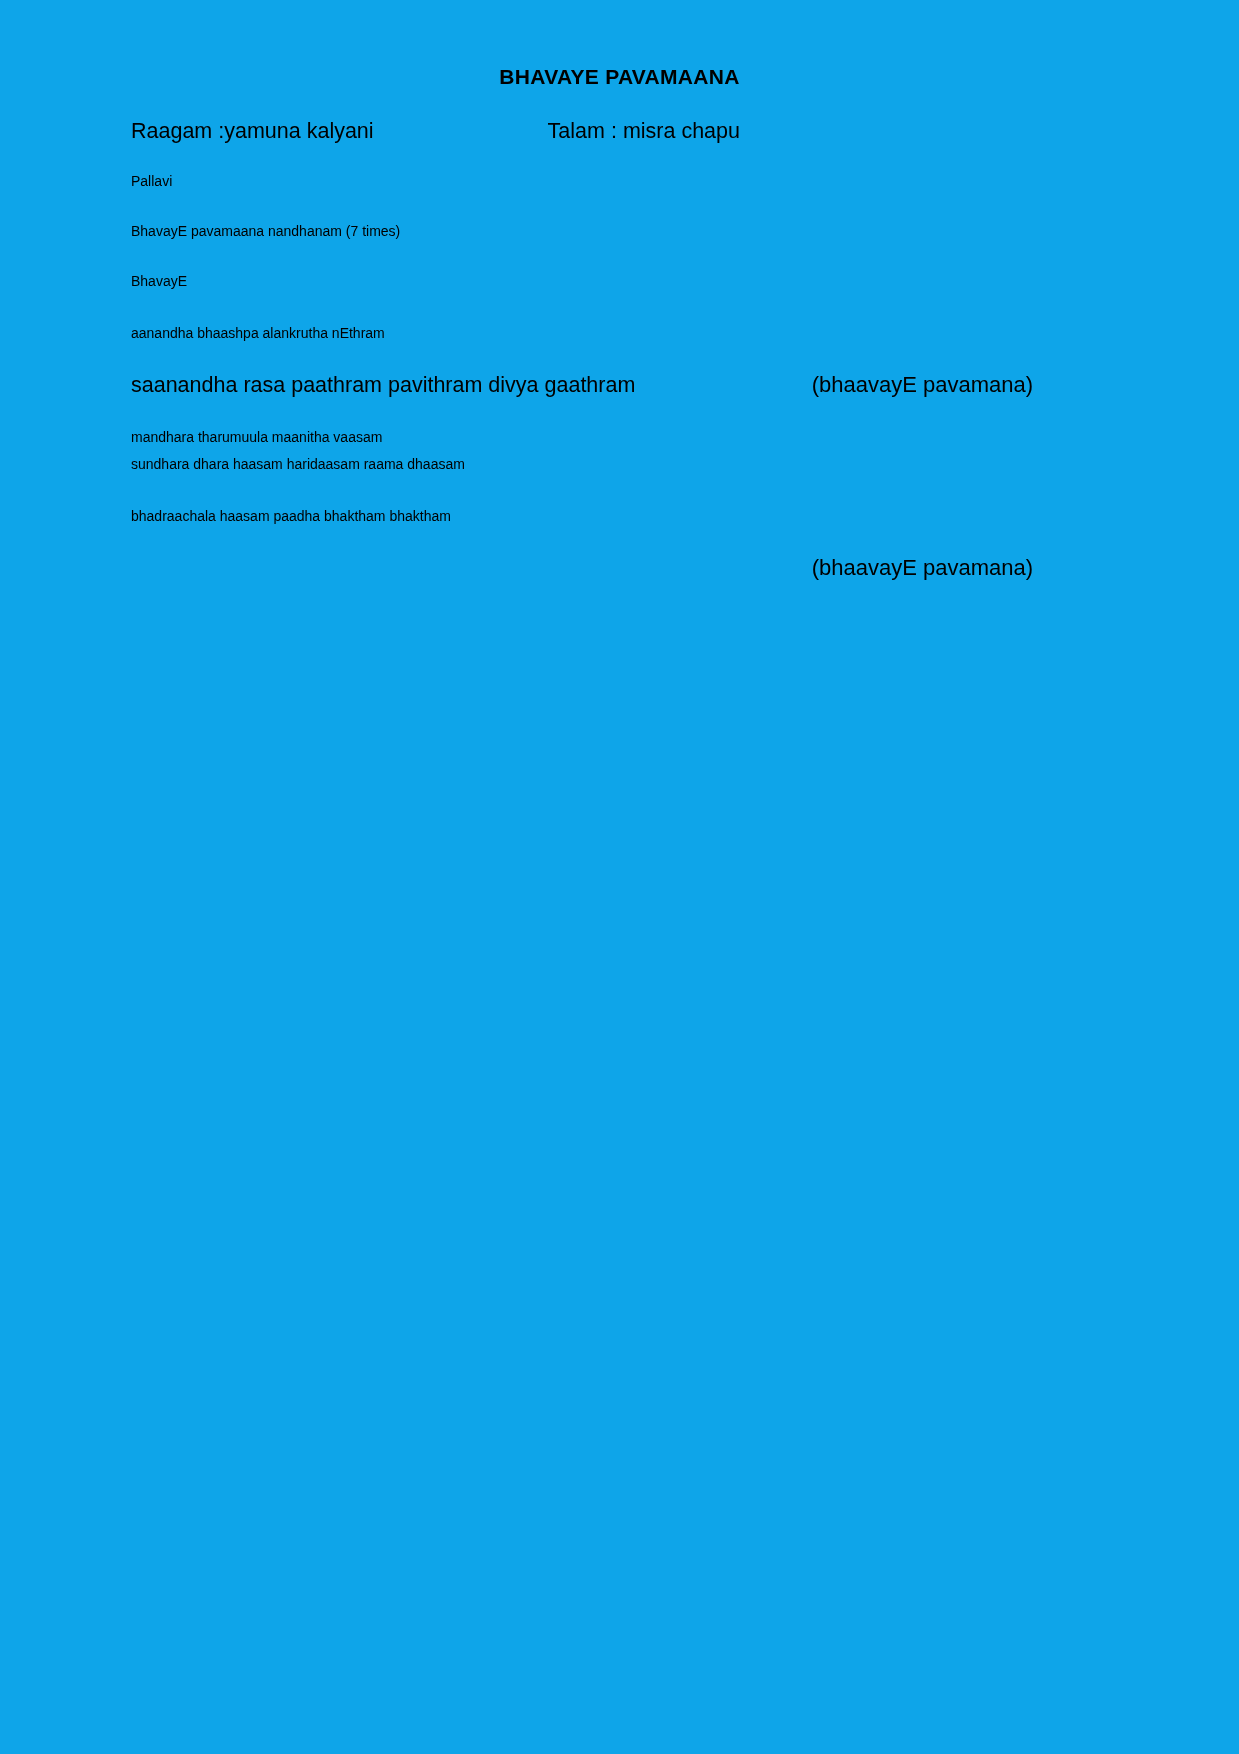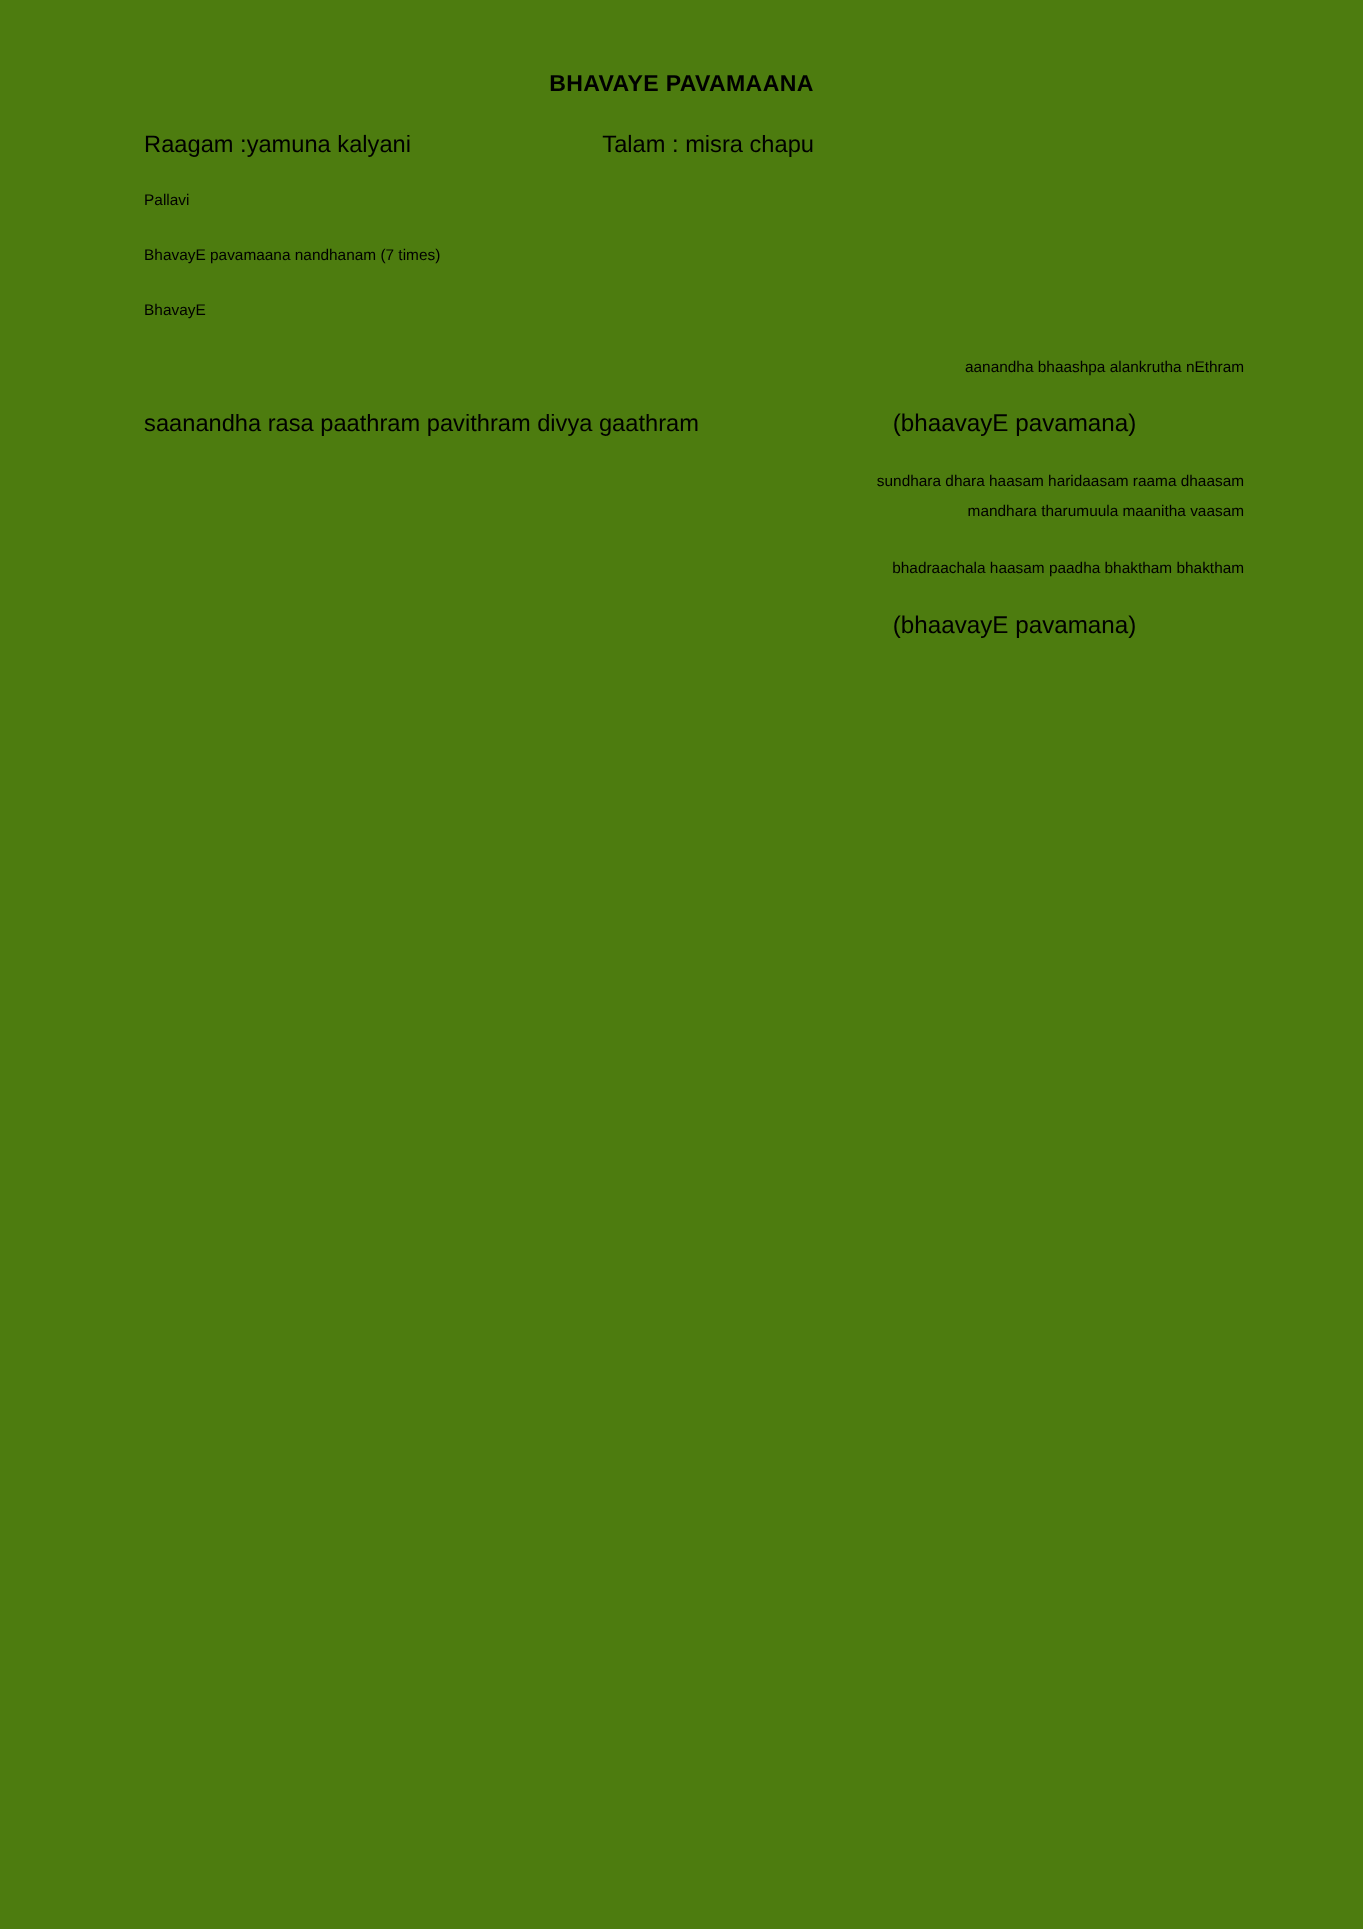--- a/index.html
+++ b/index.html
@@ -9,21 +9,21 @@
     background: #ffffff;
   }
   body {
     font-family: "Liberation Sans", sans-serif;
     color: #000000;
   }
   .page {
     position: relative;
     width: 1239px;
     height: 1754px;
-    background: #4d7c0f;
+    background: #0ea5e9;
     box-sizing: border-box;
     overflow: hidden;
   }
   .doc-title {
     position: absolute;
     top: 64px;
     left: 0;
     width: 1239px;
     text-align: center;
     font-size: 21px;
@@ -48,21 +48,21 @@
     font-size: 21.5px;
     line-height: 27px;
     white-space: pre;
   }
   .meta-talam {
     display: inline-block;
     margin-left: 174px;
   }
   .gap-sm { height: 23px; }
   .gap-md { height: 25px; }
-  .stanza { margin: 0; padding: 0; text-align: right; }
+  .stanza { margin: 0; padding: 0; }
   .refrain-row {
     display: flex;
     align-items: baseline;
     margin-top: 24px;
   }
   .refrain-row .lyric {
     font-size: 21.5px;
     line-height: 27px;
     white-space: pre;
   }
@@ -103,22 +103,22 @@
       <div class="line">aanandha bhaashpa alankrutha nEthram</div>
       <div class="refrain-row">
         <div class="lyric">saanandha rasa paathram pavithram divya gaathram</div>
         <div class="refrain">(bhaavayE pavamana)</div>
       </div>
     </div>
 
     <div class="gap-md"></div>
 
     <div class="stanza">
+      <div class="line">mandhara tharumuula maanitha vaasam</div>
       <div class="line">sundhara dhara haasam haridaasam raama dhaasam</div>
-      <div class="line">mandhara tharumuula maanitha vaasam</div>
     </div>
 
     <div class="gap-md"></div>
 
     <div class="stanza">
       <div class="line">bhadraachala haasam paadha bhaktham bhaktham</div>
       <div class="refrain-row">
         <div class="refrain">(bhaavayE pavamana)</div>
       </div>
     </div>

